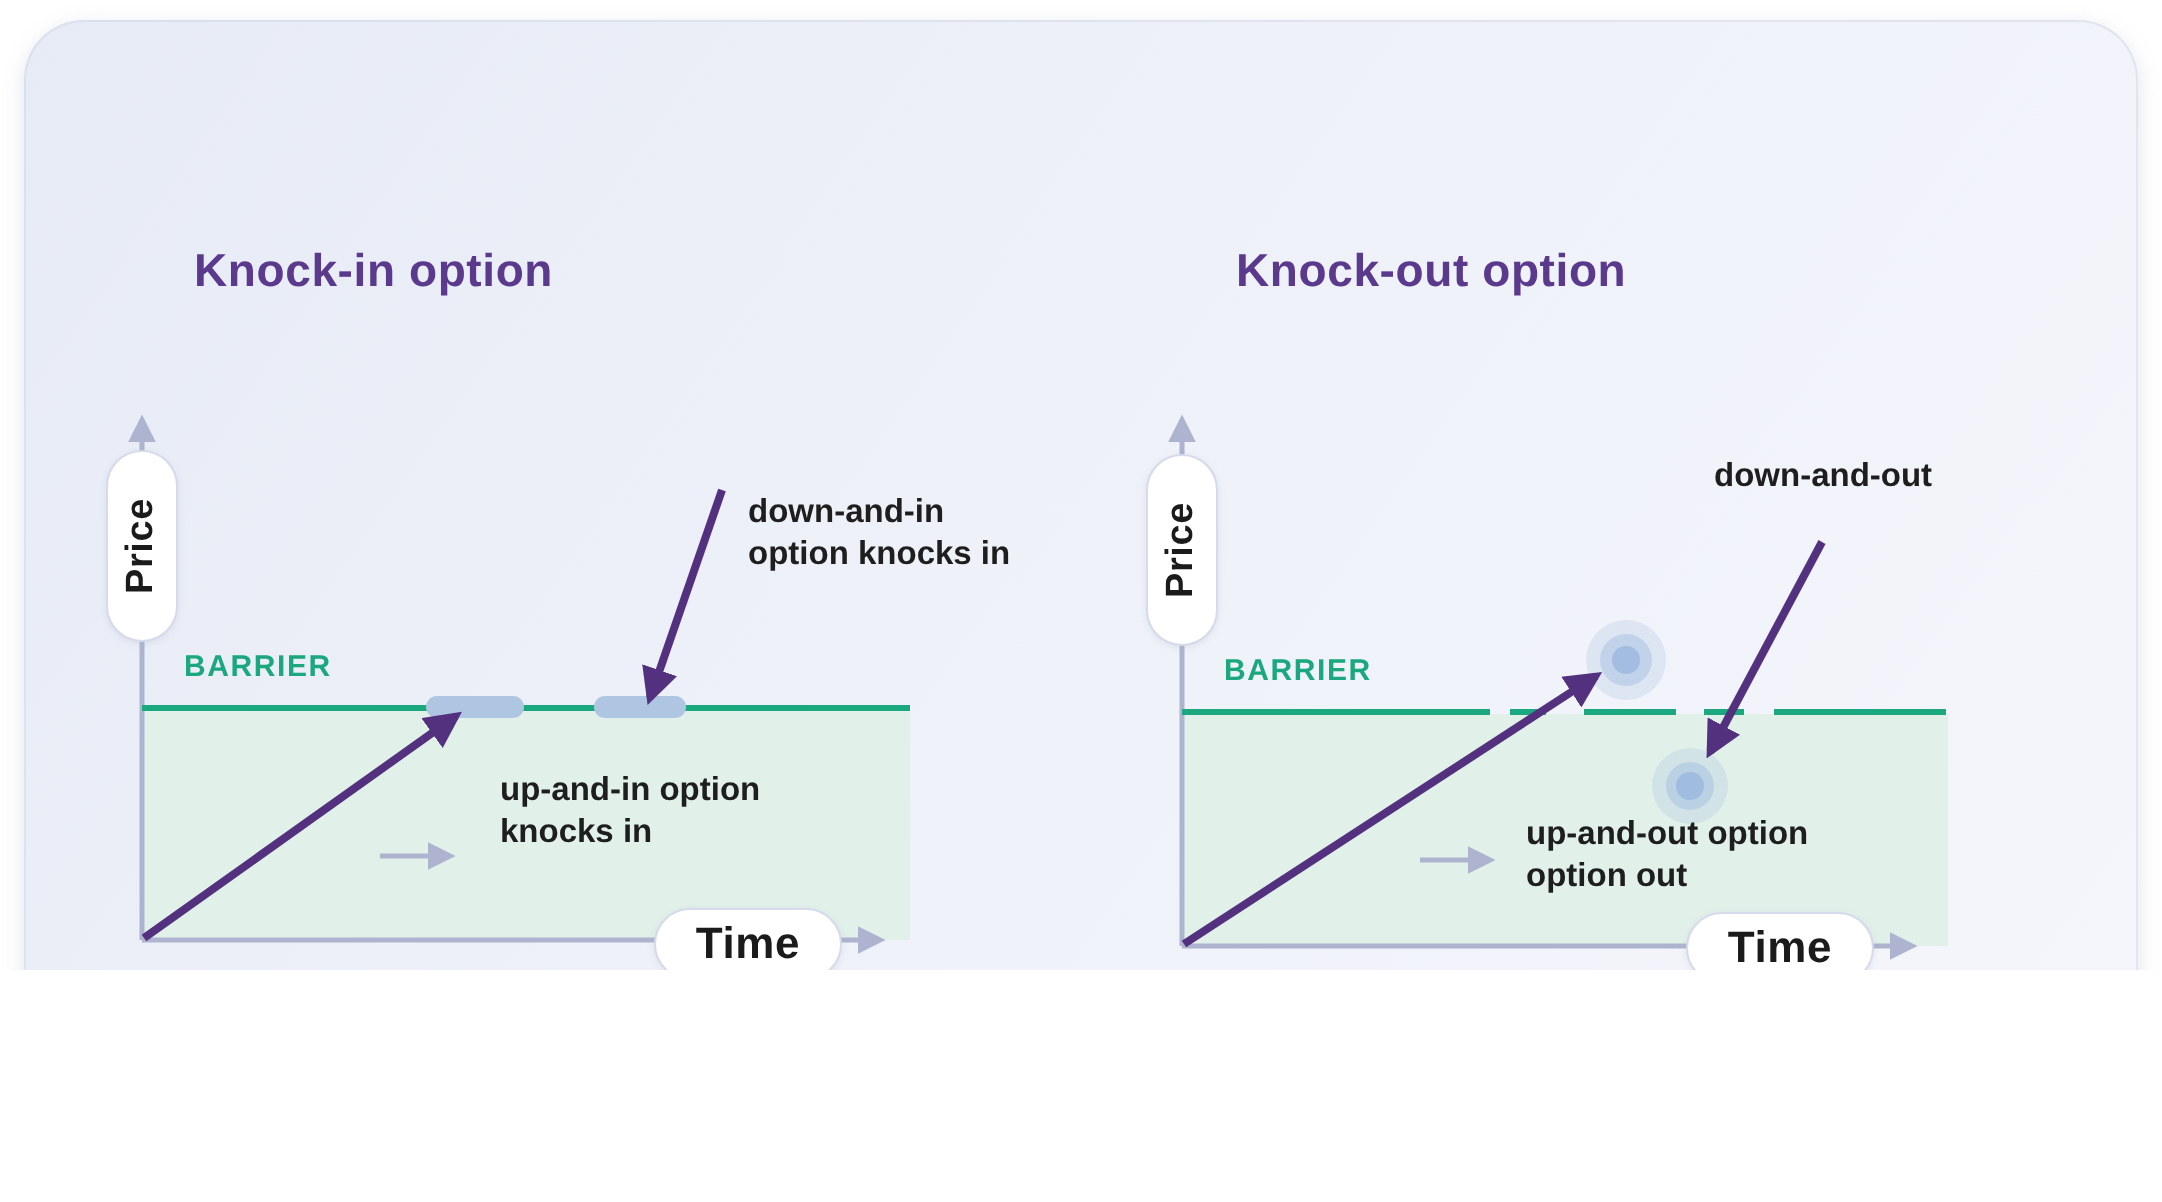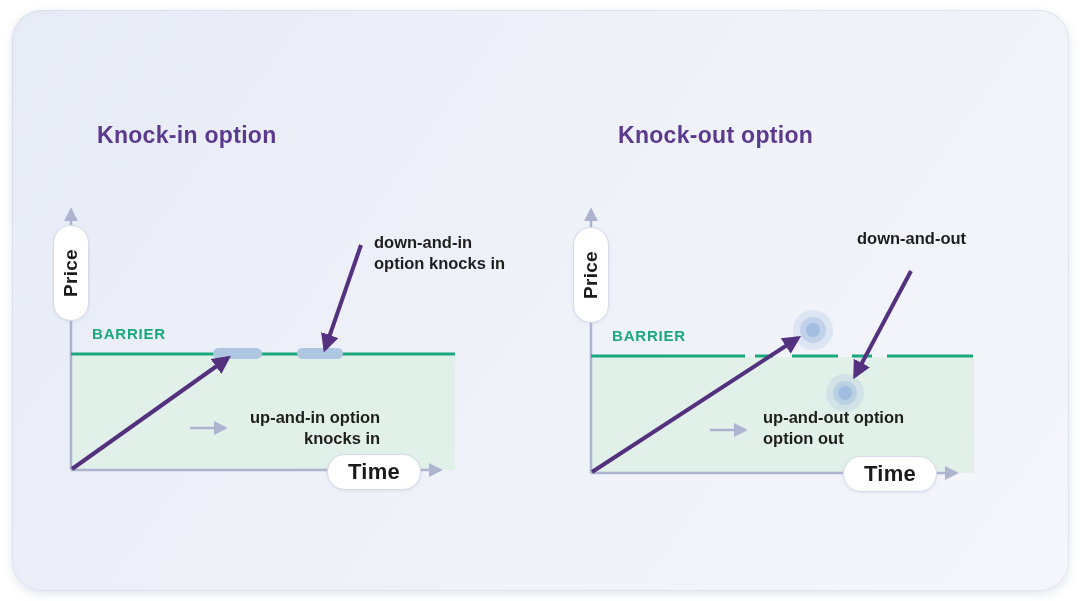--- a/index.html
+++ b/index.html
@@ -1,17 +1,17 @@
 <!DOCTYPE html>
 <html style="--title_purple: #5b3a8e; --arrow_purple: #53317f; --barrier_green: #1ca87e; --mint_fill: #e1f0e9; --axis_gray: #aeb4cf; --marker_blue: #aec6e1; --glow_blue: #a9c2e4; --text_dark: #1e1e1e;"><head>
 <meta charset="utf-8">
 <style>
   html,body{margin:0;padding:0;background:#ffffff;}
   body{font-family:"Liberation Sans", sans-serif;}
-  .canvas{position:relative;width:1081px;height:601px;background:#ffffff;overflow:hidden;}
+  .canvas{position:relative;width:1081px;height:485px;background:#ffffff;overflow:hidden;}
   .card{
     position:absolute;left:12px;top:10px;width:1057px;height:581px;
     border-radius:30px;
     background:linear-gradient(125deg,#e7ebf6 0%,#eef1f8 45%,#f4f6fb 100%);
     box-shadow:0 3px 10px rgba(170,178,200,0.35), inset 0 0 0 1px rgba(205,210,226,0.45);
   }
   svg.layer{position:absolute;left:0;top:0;}
   .axis-line{stroke:var(--axis_gray,#aeb4cf);stroke-width:2.5;fill:none;}
   .barrier-line{stroke:var(--barrier_green,#1ca87e);stroke-width:3;fill:none;}
   .purple-arrow{stroke:var(--arrow_purple,#53317f);stroke-width:4;fill:none;}
@@ -94,25 +94,25 @@
   </svg>
 
   <div class="title" style="left:97px;top:122px;">Knock-in option</div>
   <div class="barrier-label" style="left:92px;top:325px;">BARRIER</div>
   <div class="axis-pill price-pill" style="left:53px;top:225px;">
     <span>Price</span>
   </div>
   <div class="axis-pill time-pill" style="left:327px;top:454px;">
     <span>Time</span>
   </div>
-  <div class="annotation" style="left:374px;top:232px;">
+  <div class="annotation" style="left:374px;top:246px;">
     <span>down-and-in</span>
     <span>option knocks in</span>
   </div>
-  <div class="annotation" style="left:250px;top:407px;text-align:right;">
+  <div class="annotation" style="left:250px;top:385px;">
     <span>up-and-in option</span>
     <span>knocks in</span>
   </div>
 
   <div class="title" style="left:618px;top:122px;">Knock-out option</div>
   <div class="barrier-label" style="left:612px;top:327px;">BARRIER</div>
   <div class="axis-pill price-pill" style="left:573px;top:227px;">
     <span>Price</span>
   </div>
   <div class="axis-pill time-pill" style="left:843px;top:456px;">

